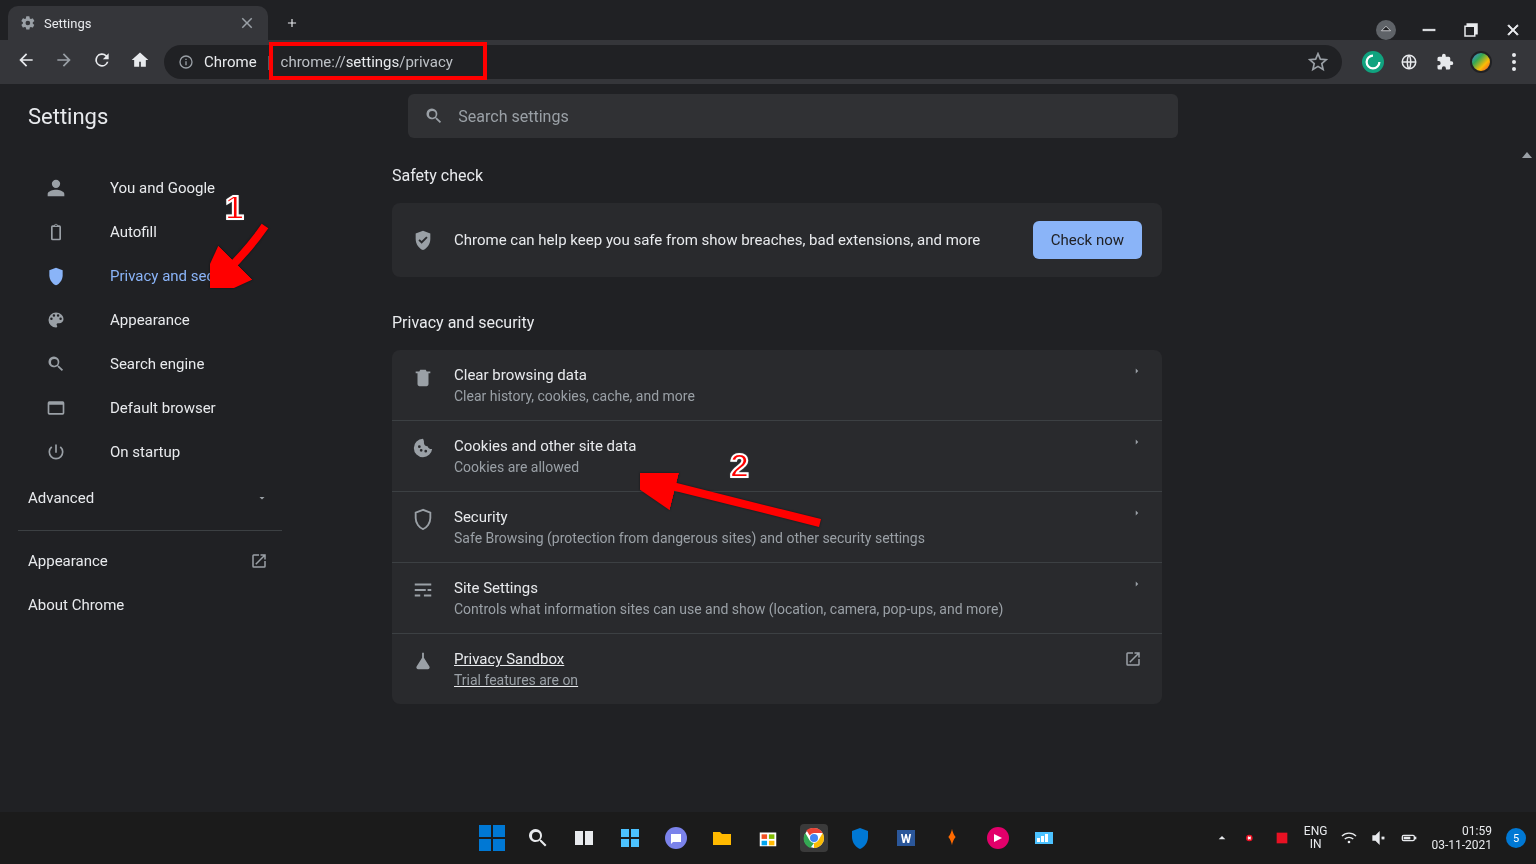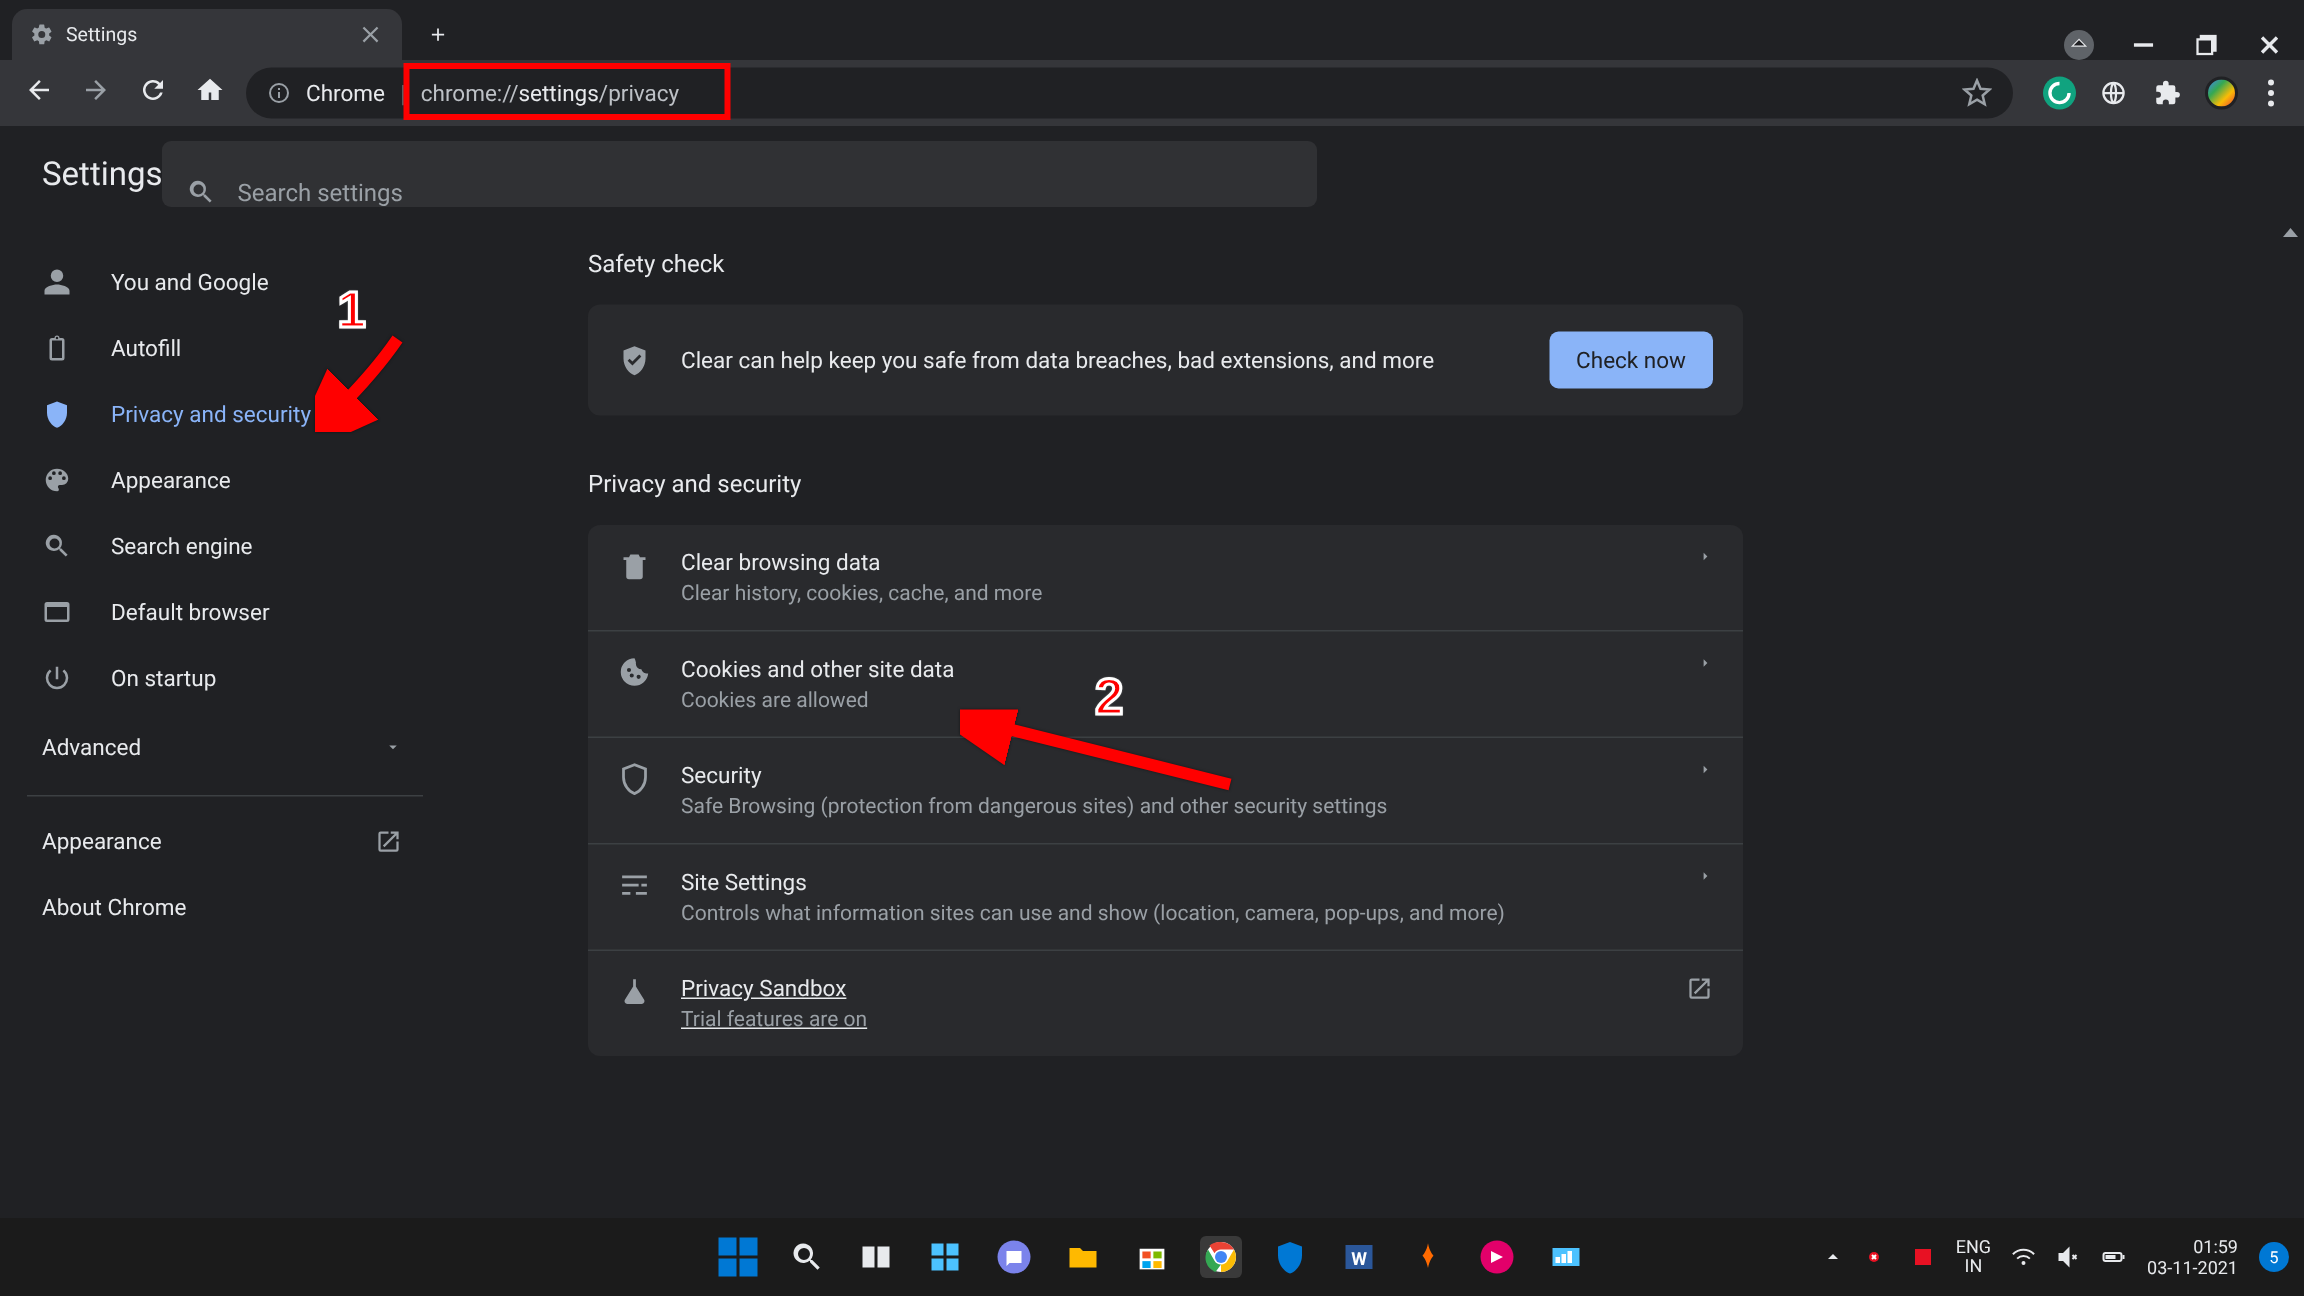--- a/index.html
+++ b/index.html
@@ -33,28 +33,28 @@
 .avatar { width:22px; height:22px; border-radius:50%; background: linear-gradient(135deg,#4285f4,#34a853,#fbbc05,#ea4335); border:2px solid #202124; }
 .kebab { display:flex; flex-direction:column; gap:3px; padding:0 6px;}
 .kebab span{ width:4px;height:4px;background:#e8eaed;border-radius:50%; }
 
 .url-highlight { position:absolute; border:4px solid #ff0000; pointer-events:none; }
 
 
 .page { flex:1; display:flex; flex-direction:column; background:#202124; }
 .settings-header { height: 64px; display:flex; align-items:center; padding: 0 28px; }
 .settings-header .title { font-size: 22px; color:#e8eaed; font-weight:400; }
-.search-wrap { width: 770px; height: 44px; background:#303134; border-radius:6px; display:flex; align-items:flex-end; padding:0 16px; gap:14px; }
+.search-wrap { margin-left: 300px; width: 770px; height: 44px; background:#303134; border-radius:6px; display:flex; align-items:center; padding:0 16px; gap:14px; }
 .search-wrap svg { width:20px;height:20px;fill:#9aa0a6; }
 .search-wrap input { flex:1; background:transparent; border:none; outline:none; color:#e8eaed; font-size:16px; }
 .search-wrap input::placeholder { color:#9aa0a6; }
 
 .body { flex:1; display:flex; position:relative; }
 .sidebar { width: 300px; padding: 18px 0 0 0; }
-.sidebar .item { display:flex; align-items:center; height:44px; padding-left: 28px; gap: 26px; font-size:15px; color:#e8eaed; cursor:pointer; }
+.sidebar .item { display:flex; align-items:center; height:44px; padding-left: 46px; gap: 44px; font-size:15px; color:#e8eaed; cursor:pointer; }
 .sidebar .item.active { color:#8ab4f8; }
 .sidebar .item .sicon { width:20px;height:20px; fill:#9aa0a6; }
 .sidebar .item.active .sicon { fill:#8ab4f8; }
 .sidebar .adv { display:flex; align-items:center; height:48px; padding: 0 32px 0 28px; font-size:15px; cursor:pointer; }
 .sidebar .adv svg { width:12px;height:12px; fill:#9aa0a6; margin-left:auto; }
 .sidebar .divider { height:1px; background:#3c4043; margin: 8px 18px; }
 .sidebar .link { display:flex; align-items:center; height:44px; padding:0 32px 0 28px; font-size:15px; cursor:pointer; }
 .sidebar .link svg{ width:18px;height:18px;fill:#9aa0a6; margin-left:auto; }
 
 .main { flex:1; padding: 18px 0 40px 0; overflow:auto; }
@@ -265,21 +265,21 @@
         </div>
       </div>
 
       <div class="main">
         <div class="section-title">Safety check</div>
         <div class="card">
           <div class="safety-row">
             <svg class="shield" viewBox="0 0 24 24">
                 <path d="M12 2 4 5v6c0 5.55 3.84 10.74 8 12 4.16-1.26 8-6.45 8-12V5zm-1.5 14-3.5-3.5 1.41-1.41L10.5 13.17l5.09-5.09L17 9.5z"></path>
               </svg>
-            <span class="txt">Clear can help keep you safe from data breaches, bad extensions, and more</span>
+            <span class="txt">Chrome can help keep you safe from show breaches, bad extensions, and more</span>
             <button class="btn">Check now</button>
           </div>
         </div>
 
         <div style="height:36px"></div>
         <div class="section-title">Privacy and security</div>
         <div class="card list-card">
 
           <div class="row">
             <svg class="ricon" viewBox="0 0 24 24">

